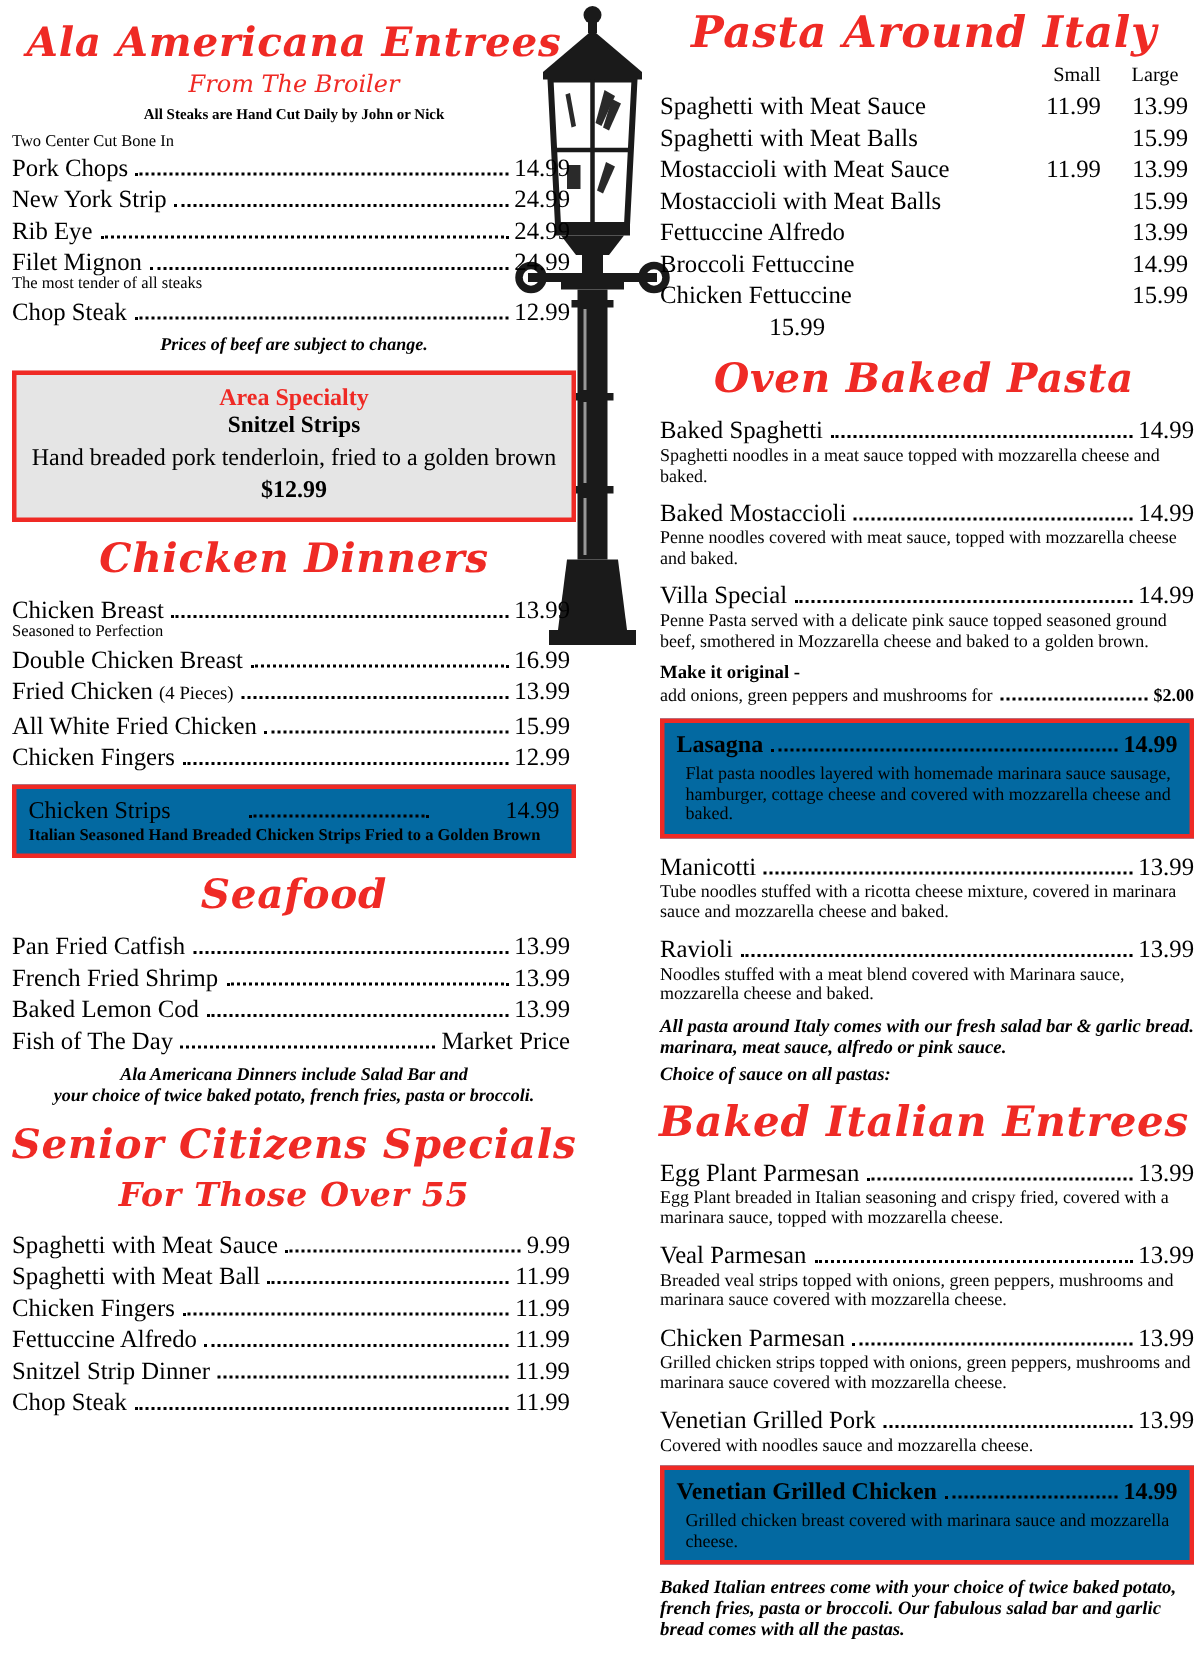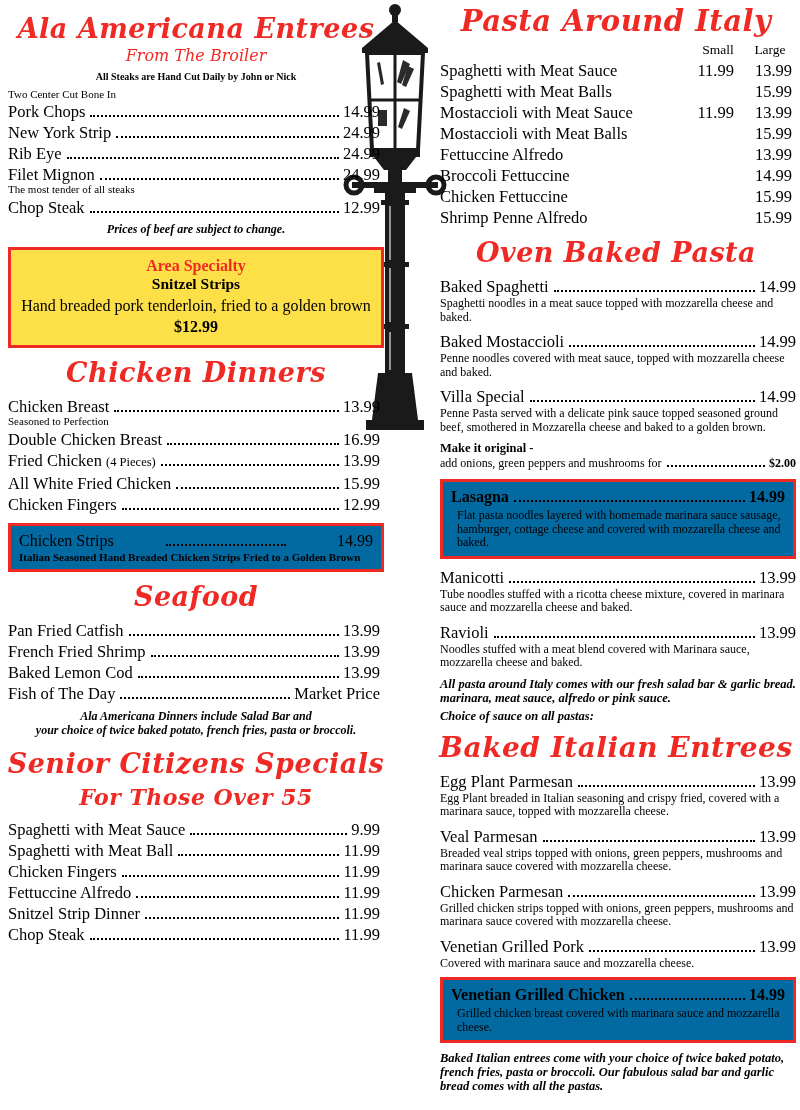--- a/index.html
+++ b/index.html
@@ -49,21 +49,21 @@
     border-bottom:2px dotted #000;
     margin:0 4px 4px 5px;
     height:0;
   }
   .row .pr{white-space:nowrap;font-variant-numeric:tabular-nums;}
   .sm-desc{font-size:11px;line-height:12px;margin:-2px 0 2px 0;}
 
   
   .boxed{
     border:3px solid #ef2a25;
-    background:#fde047;
+    background:#e5e5e5;
     padding:7px 9px 9px 9px;
     margin:8px 0;
   }
   .boxed.white{background:#0369a1;}
   .boxed-title{
     text-align:center;color:#ef2a25;font-weight:bold;font-size:16px;
   }
   .boxed-sub{text-align:center;font-weight:bold;font-size:15.5px;}
   .boxed-desc{text-align:center;font-size:16px;margin-top:4px;}
   .boxed-price{text-align:center;font-weight:bold;font-size:16px;margin-top:3px;}
@@ -335,21 +335,20 @@
           <span class="nm">Broccoli Fettuccine</span>
           <span class="p1"></span>
           <span class="p2">14.99</span>
         </div>
         <div class="prow">
           <span class="nm">Chicken Fettuccine</span>
           <span class="p1"></span>
           <span class="p2">15.99</span>
         </div>
         <div class="prow">
-          <span class="nm">Shrimp Penne Alfredo</span>
           <span class="p1"></span>
           <span class="p2">15.99</span>
         </div>
       </div>
     </div>
 
     <div style="margin-top:10px;">
       <div class="script-head h1">Oven Baked Pasta</div>
       <div style="margin:8px 4px 0 8px;">
         <div class="row">
@@ -433,21 +432,21 @@
           <span class="dots"></span>
           <span class="pr">13.99</span>
         </div>
         <div class="desc">Grilled chicken strips topped with onions, green peppers, mushrooms and marinara sauce covered with mozzarella cheese.</div>
 
         <div class="row">
           <span class="nm">Venetian Grilled Pork</span>
           <span class="dots"></span>
           <span class="pr">13.99</span>
         </div>
-        <div class="desc">Covered with marinara sauce and mozzarella cheese.</div>
+        <div class="desc">Covered with noodles sauce and mozzarella cheese.</div>
       </div>
 
       <div class="boxed white" style="margin:4px 4px 0 8px;padding:4px 8px 6px 8px;">
         <div class="row" style="font-size:16px;font-weight:bold;">
           <span class="nm">Venetian Grilled Chicken</span>
           <span class="dots"></span>
           <span class="pr">14.99</span>
         </div>
         <div class="desc" style="margin:2px 0 0 6px;">Grilled chicken breast covered with marinara sauce and mozzarella cheese.</div>
       </div>

